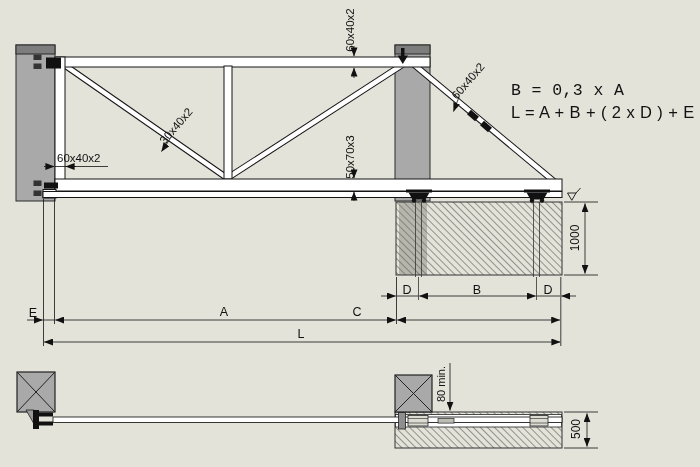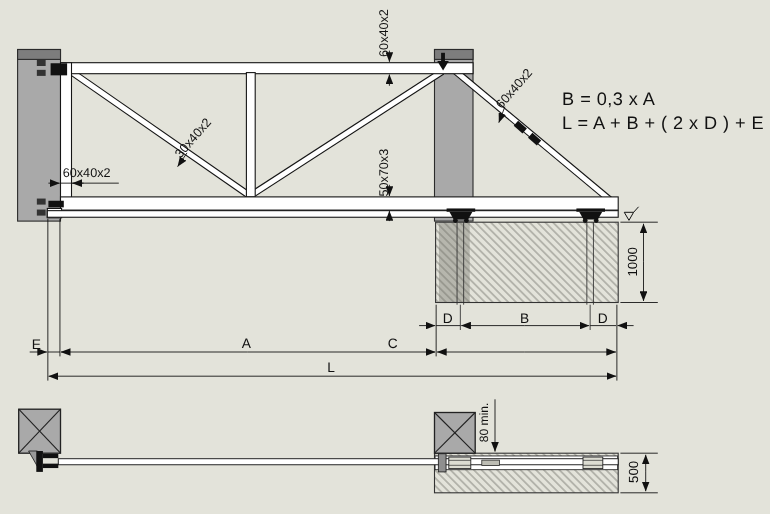--- a/index.html
+++ b/index.html
@@ -201,21 +201,21 @@
         <line x1="564" y1="412" x2="598" y2="412"></line>
         <line x1="564" y1="448" x2="598" y2="448"></line>
         <line x1="587" y1="429" x2="587" y2="413.4" marker-end="url(#arr)"></line>
         <line x1="587" y1="429" x2="587" y2="446.6" marker-end="url(#arr)"></line>
 
         <line x1="450" y1="363" x2="450" y2="410.5" marker-end="url(#arr)"></line>
       </g>
     </g>
   </svg>
 
-  <span class="txt formula" style="left:511px;top:81px;">B = 0,3 x A</span>
+  <span class="txt formula" style="left:511px;top:81px;font-family:Liberation Mono, monospace;">B = 0,3 x A</span>
   <span class="txt formula" style="left:511px;top:103px;">L = A + B + ( 2 x D ) + E</span>
 
   <span class="txt profile rot90" style="left:350px;top:30px;">60x40x2</span>
   <span class="txt profile rot90" style="left:350px;top:157px;">50x70x3</span>
   <span class="txt profile" style="left:57px;top:152px;">60x40x2</span>
   <span class="txt profile rot49" style="left:176px;top:126px;">30x40x2</span>
   <span class="txt profile rot49" style="left:468px;top:81px;">60x40x2</span>
 
   <span class="txt dimletter ctr" style="left:33px;top:313px;">E</span>
   <span class="txt dimletter ctr" style="left:224px;top:312px;">A</span>

